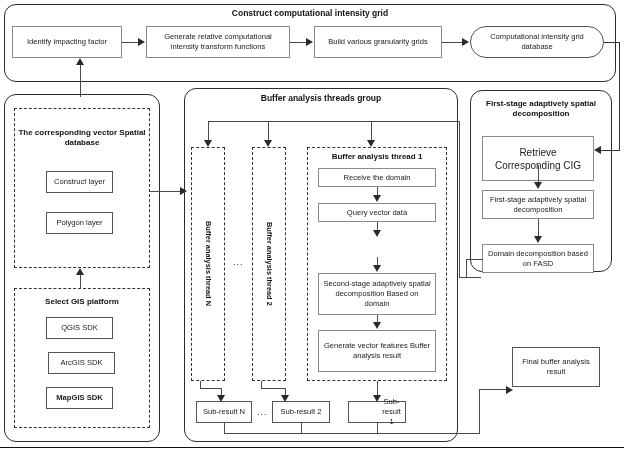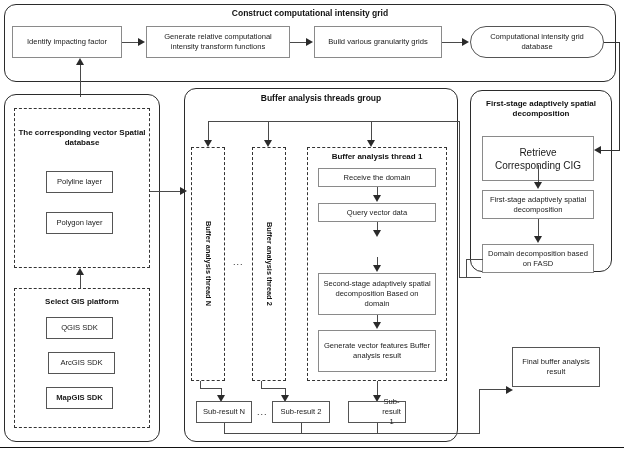--- a/index.html
+++ b/index.html
@@ -74,21 +74,21 @@
   <div class="ah ah-l" style="left:594px;top:146px;"></div>
 
   <div class="ln lnv" style="left:80px;top:64px;height:33px;"></div>
   <div class="ah ah-u" style="left:76px;top:58px;"></div>
 
   <div class="panel" style="left:4px;top:94px;width:156px;height:348px;"></div>
 
   <div class="dashed" style="left:14px;top:108px;width:136px;height:160px;"></div>
   <div class="panel-title" style="left:18px;top:128px;width:128px;font-size:8px;">The corresponding vector Spatial database</div>
 
-  <div class="box dark" style="left:46px;top:171px;width:67px;height:22px;font-size:7.6px;">Polyline layer</div>
+  <div class="box dark" style="left:46px;top:171px;width:67px;height:22px;font-size:7.6px;">Construct layer</div>
   <div class="box dark" style="left:46px;top:212px;width:67px;height:22px;font-size:7.6px;">Polygon layer</div>
 
   <div class="dashed" style="left:14px;top:288px;width:136px;height:140px;"></div>
   <div class="panel-title" style="left:18px;top:297px;width:128px;font-size:8px;">Select GIS platform</div>
 
   <div class="box dark" style="left:46px;top:317px;width:67px;height:22px;font-size:7.6px;">QGIS SDK</div>
   <div class="box dark" style="left:48px;top:352px;width:67px;height:22px;font-size:7.6px;">ArcGIS SDK</div>
   <div class="box dark" style="left:46px;top:387px;width:67px;height:22px;font-size:7.6px;font-weight:bold;">MapGIS SDK</div>
 
   <div class="ln lnv" style="left:80px;top:274px;height:14px;"></div>

